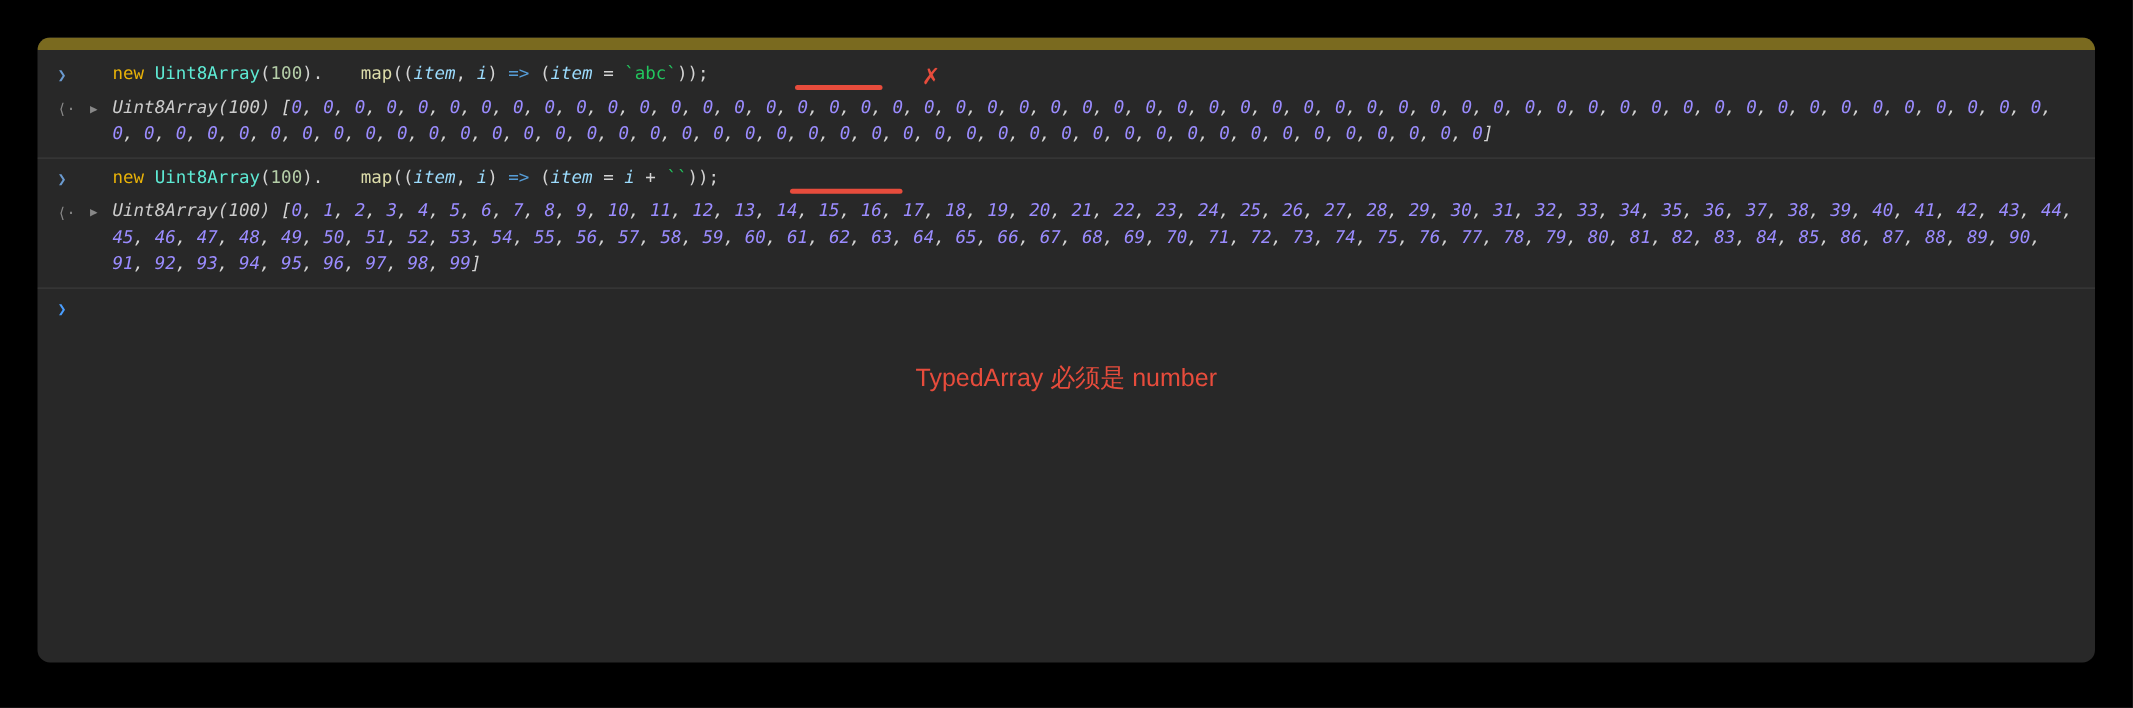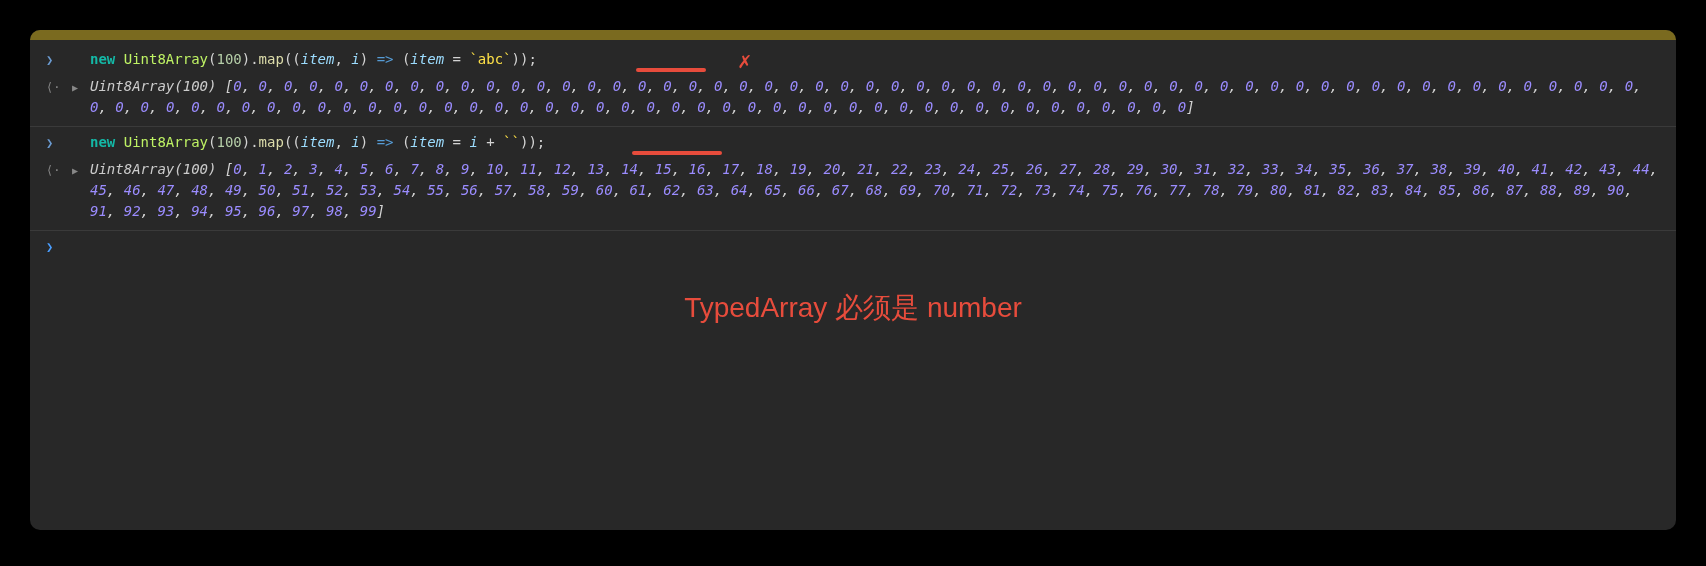--- a/index.html
+++ b/index.html
@@ -53,40 +53,40 @@
   margin-right: 4px;
 }
 .content {
   flex: 1;
   position: relative;
 }
 .code-line {
   color: #d4d4d4;
   white-space: pre-wrap;
 }
-.kw { color: #14b8a6; font-weight: bold; }
-.cls { color: #bef264; text-align: right; }
+.kw { color: #eab308; }
+.cls { color: #5eead4; text-align: right; }
 .num { color: #b5cea8; text-align: right; }
 .punct { color: #d4d4d4; }
-.method { color: #dcdcaa; }
+.method { color: #dcdcaa; margin-left: 30px; }
 .param { color: #9cdcfe; font-style: italic; }
 .arrow-fn { color: #569cd6; }
-.str { color: #fde047; }
+.str { color: #22c55e; }
 .output-line {
   color: #d4d4d4;
   font-style: italic;
   word-wrap: break-word;
 }
 .output-line .obj-name { color: #ccc; font-style: italic; }
 .output-line .bracket { color: #d4d4d4; font-style: italic; }
 .output-line .val { color: #9b8cff; font-style: italic; }
 .output-line .comma { color: #d4d4d4; font-style: italic; }
 .annotation {
   color: #e74c3c;
-  font-size: 28px;
+  font-size: 20px;
   text-align: center;
   margin-top: 30px;
   font-family: -apple-system, "PingFang SC", sans-serif;
   font-style: normal;
 }
 .underline-anno {
   position: absolute;
   height: 4px;
   background: #e74c3c;
   border-radius: 2px;

